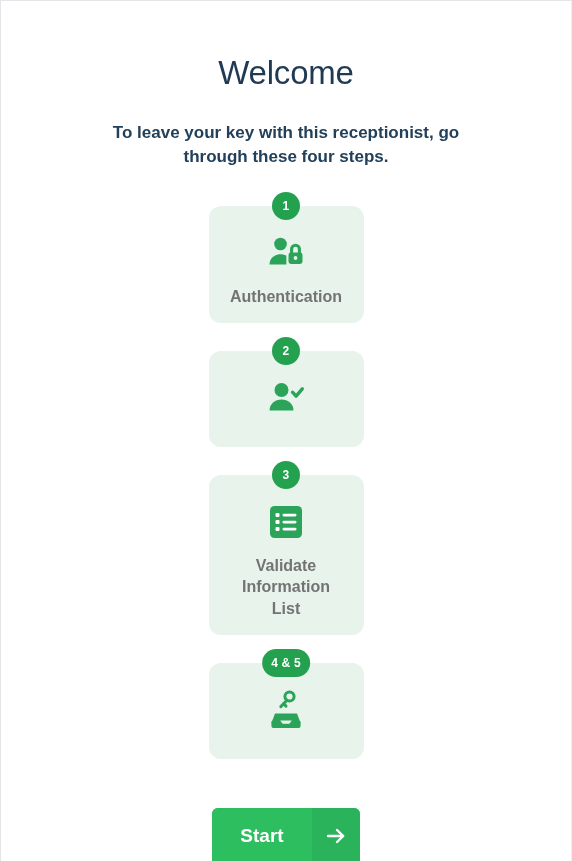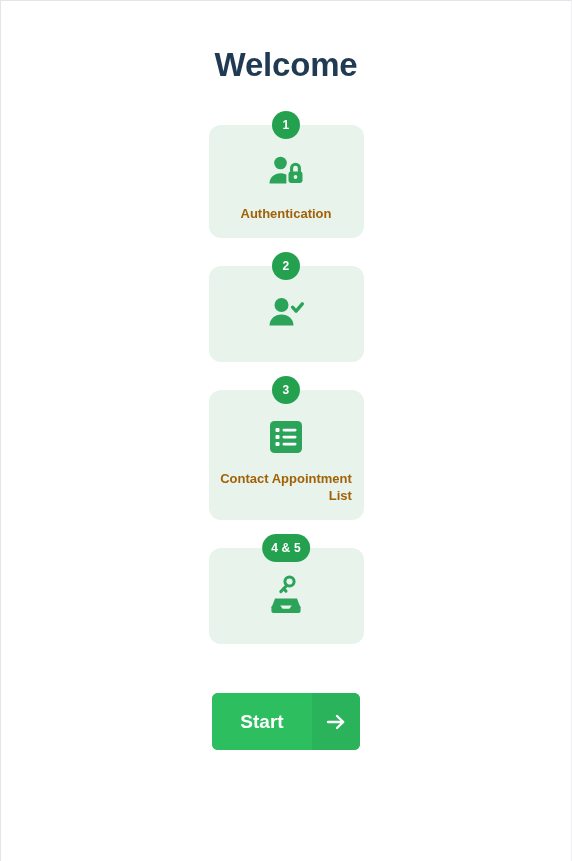--- a/index.html
+++ b/index.html
@@ -26,24 +26,24 @@
   }
   .content {
     box-sizing: border-box;
     width: 100%;
     padding: 0 24px;
     display: flex;
     flex-direction: column;
     align-items: center;
   }
   .page-title {
-    margin: 4px;
+    margin: 12px;
     padding-top: 40px;
     font-size: 33px;
-    font-weight: bold;
+    font-weight: normal;
     letter-spacing: -0.2px;
     color: #1f3a52;
     text-align: center;
     line-height: 1.2;
   }
   .page-subtitle {
     margin: 0;
     padding-top: 16px;
     font-size: 17px;
     font-weight: bold;
@@ -91,25 +91,25 @@
     white-space: nowrap;
   }
   .step-icon {
     height: 42px;
     display: flex;
     align-items: center;
     justify-content: center;
     margin-bottom: 12px;
   }
   .step-label {
-    font-size: 13px;
+    font-size: 16px;
     font-weight: bold;
     line-height: 1.33;
-    color: #a16207;
-    text-align: right;
+    color: #737373;
+    text-align: center;
     white-space: pre-line;
   }
   .start-wrap {
     margin-top: 49px;
     display: flex;
     justify-content: center;
   }
   .start-button {
     display: flex;
     align-items: stretch;
@@ -142,20 +142,22 @@
   }
 </style>
 </head>
 <body>
 
 <div class="app-frame">
   <div class="content">
 
     <h1 class="page-title">Welcome</h1>
 
+    <p class="page-subtitle">To leave your key with this receptionist,
+go through these four steps.</p>
 
     <div class="steps">
 
       <div class="step-card">
         <div class="step-badge">1</div>
         <div class="step-icon">
           <svg width="40" height="40" viewBox="0 0 40 40" aria-hidden="true">
             <circle cx="14.5" cy="11" r="6.3" fill="#2ba45a"></circle>
             <path d="M3.5 31.5c0-6 5-10.2 11-10.2 2.2 0 4.2.55 5.9 1.5v8.7z" fill="#2ba45a"></path>
             <rect x="22.5" y="19.5" width="14" height="11.5" rx="2.4" fill="#2ba45a"></rect>
@@ -183,21 +185,21 @@
           <svg width="34" height="34" viewBox="0 0 34 34" aria-hidden="true">
             <rect x="1" y="1" width="32" height="32" rx="4.5" fill="#2ba45a"></rect>
             <rect x="6.5" y="8" width="4" height="4" rx="1" fill="#ffffff"></rect>
             <rect x="6.5" y="15" width="4" height="4" rx="1" fill="#ffffff"></rect>
             <rect x="6.5" y="22" width="4" height="4" rx="1" fill="#ffffff"></rect>
             <rect x="13.5" y="8.8" width="14" height="2.6" rx="1.3" fill="#ffffff"></rect>
             <rect x="13.5" y="15.8" width="14" height="2.6" rx="1.3" fill="#ffffff"></rect>
             <rect x="13.5" y="22.8" width="14" height="2.6" rx="1.3" fill="#ffffff"></rect>
           </svg>
         </div>
-        <div class="step-label">Contact Appointment
+        <div class="step-label">Validate Information
 List</div>
       </div>
 
       <div class="step-card">
         <div class="step-badge">4 &amp; 5</div>
         <div class="step-icon">
           <svg width="42" height="42" viewBox="0 0 42 42" aria-hidden="true">
             <circle cx="24.5" cy="7.5" r="4.6" fill="none" stroke="#2ba45a" stroke-width="3"></circle>
             <path d="M22 11.2l-6.2 6.4" stroke="#2ba45a" stroke-width="3" stroke-linecap="round"></path>
             <path d="M18.6 14.7l2.4 2.4" stroke="#2ba45a" stroke-width="3" stroke-linecap="round"></path>

